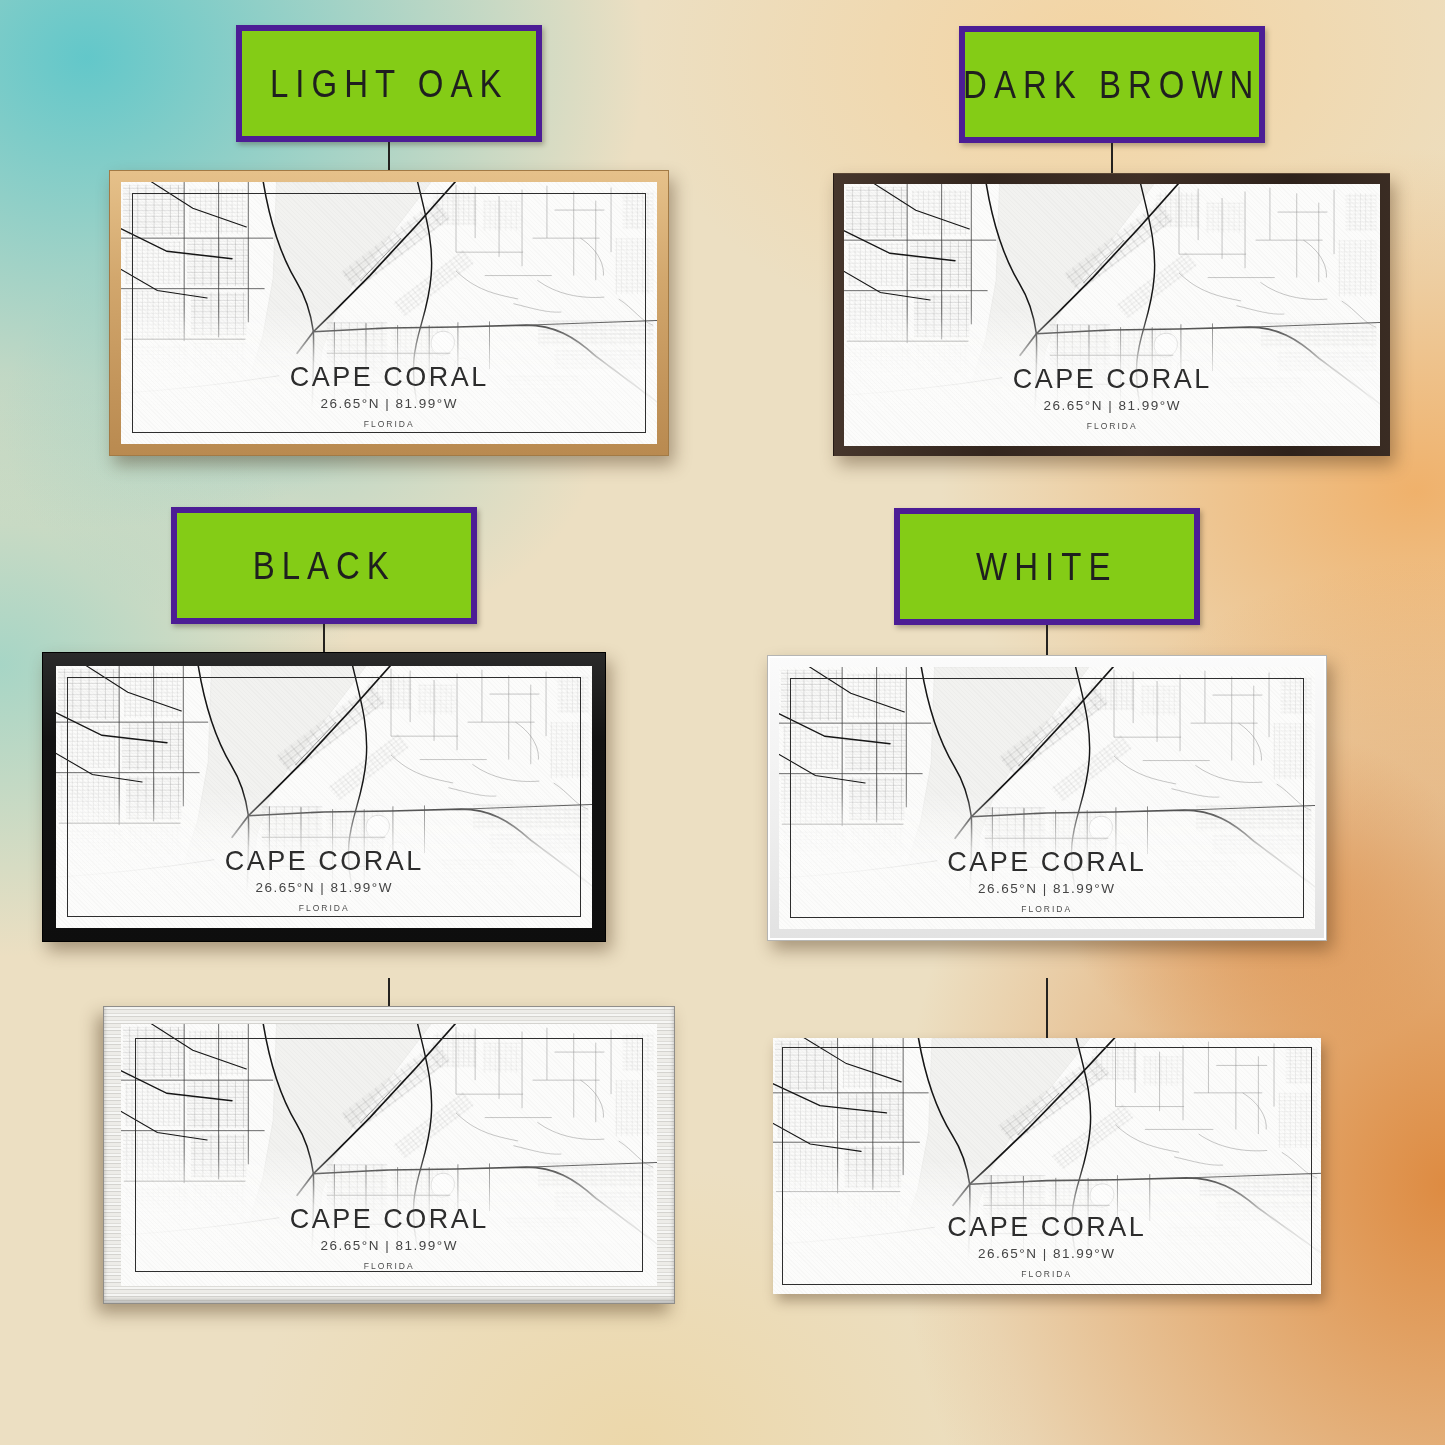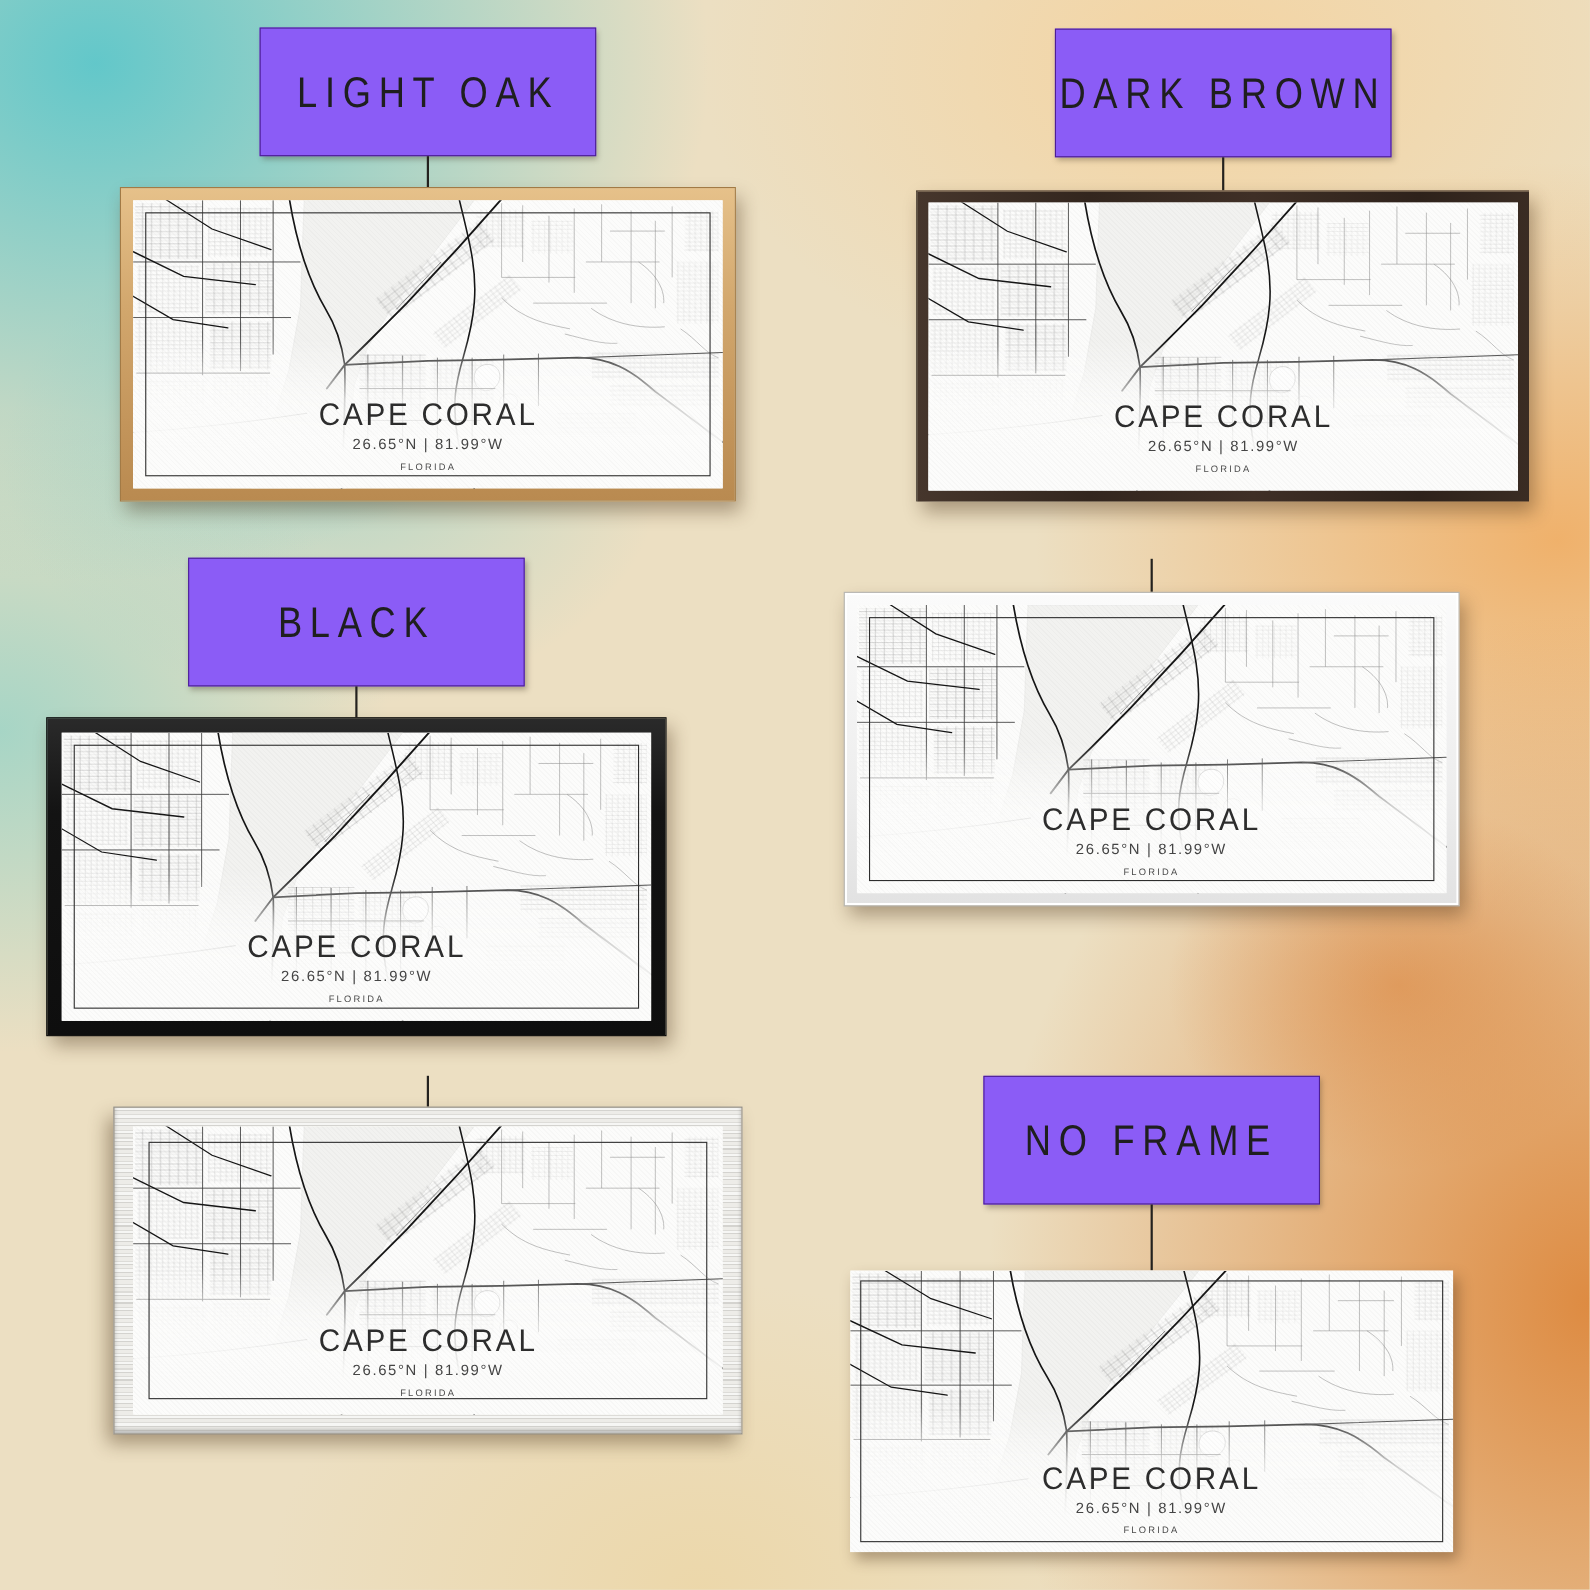--- a/index.html
+++ b/index.html
@@ -23,21 +23,21 @@
   }
   .cell{display:flex;flex-direction:column;align-items:center;}
   .cell.col-l{transform:translateX(28px);}
   .cell.col-r{transform:translateX(-37px);}
   .cell.row-1{padding-top:25px;}
   .cell.row-2{padding-top:26px;}
   .cell.row-3{padding-top:26px;}
 
   .label-card{
     width:306px;height:117px;box-sizing:border-box;
-    background:#8b5cf6;border:1px solid #4c1d95;
+    background:#84cc16;border:6px solid #4c1d95;
     box-shadow:2px 3px 5px rgba(60,50,30,.35);
     display:flex;align-items:center;justify-content:center;
   }
   .label-text{
     font-size:33px;letter-spacing:7px;color:#1f1f1f;
     transform:scaleY(1.18);white-space:nowrap;
   }
   .string{width:2px;background:#24221f;}
   .string.s-28{height:28px;}
   .string.s-30{height:30px;}
@@ -407,20 +407,23 @@
         <div class="caption">
           <div class="city">CAPE CORAL</div>
           <div class="coords">26.65°N | 81.99°W</div>
           <div class="state">FLORIDA</div>
         </div>
       </div>
     </div>
   </div>
 
   <div class="cell col-r row-2">
+    <div class="label-card">
+      <span class="label-text">WHITE</span>
+    </div>
     <div class="string s-30"></div>
     <div class="frame frame--white">
       <div class="canvas">
         <div class="map-slot">
   <svg viewBox="0 0 1120 560" preserveAspectRatio="none" xmlns="http://www.w3.org/2000/svg">
     <defs>
       <pattern id="gA" width="17" height="12" patternUnits="userSpaceOnUse">
         <path d="M0 .5H17M.5 0V12" stroke="#8f8f8f" stroke-width="0.9" fill="none"></path>
         <path d="M0 6.5H17" stroke="#b8b8b8" stroke-width="0.5"></path>
       </pattern>
@@ -621,23 +624,20 @@
         <div class="caption">
           <div class="city">CAPE CORAL</div>
           <div class="coords">26.65°N | 81.99°W</div>
           <div class="state">FLORIDA</div>
         </div>
       </div>
     </div>
   </div>
 
   <div class="cell col-r row-3">
-    <div class="label-card">
-      <span class="label-text">NO FRAME</span>
-    </div>
     <div class="string s-60"></div>
     <div class="frame frame--none">
       <div class="canvas">
         <div class="map-slot">
   <svg viewBox="0 0 1120 560" preserveAspectRatio="none" xmlns="http://www.w3.org/2000/svg">
     <defs>
       <pattern id="gA" width="17" height="12" patternUnits="userSpaceOnUse">
         <path d="M0 .5H17M.5 0V12" stroke="#8f8f8f" stroke-width="0.9" fill="none"></path>
         <path d="M0 6.5H17" stroke="#b8b8b8" stroke-width="0.5"></path>
       </pattern>

